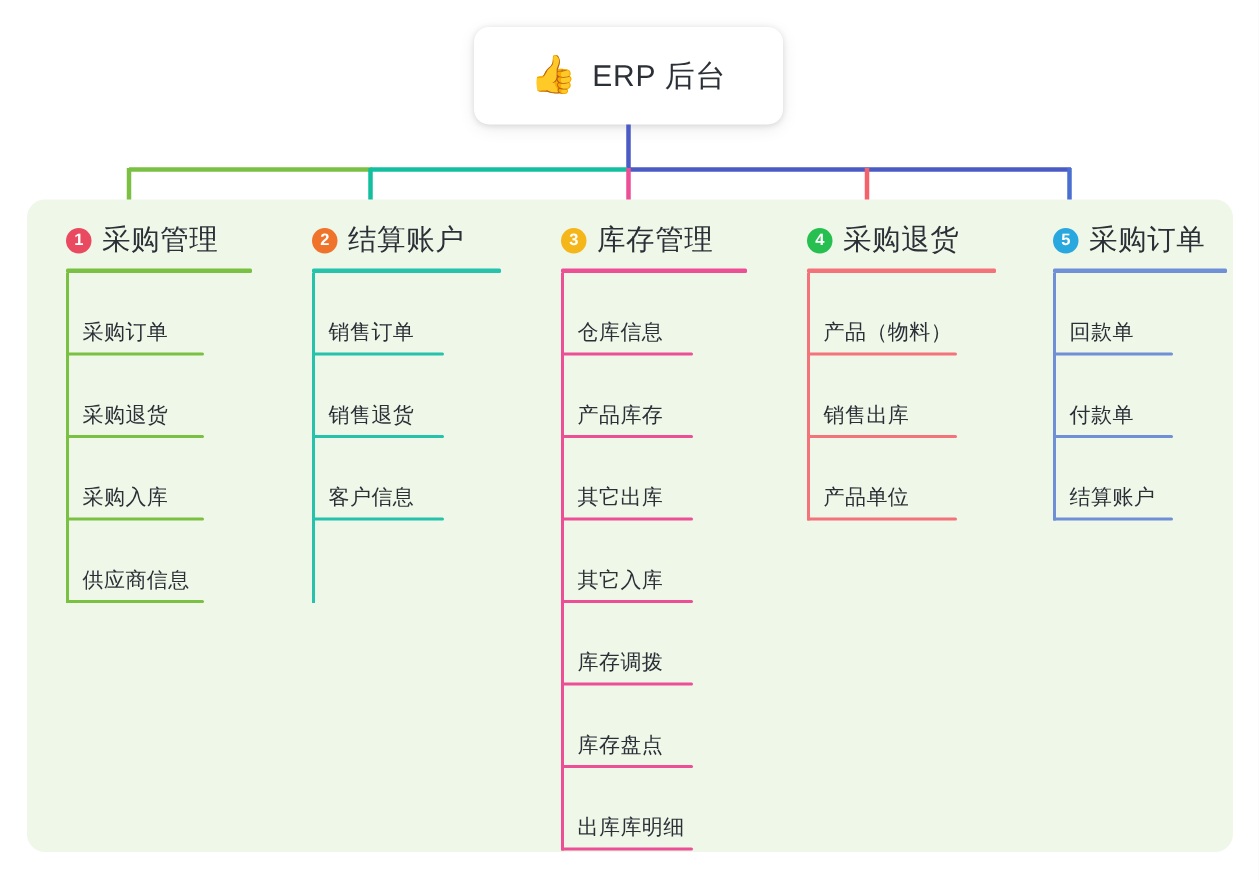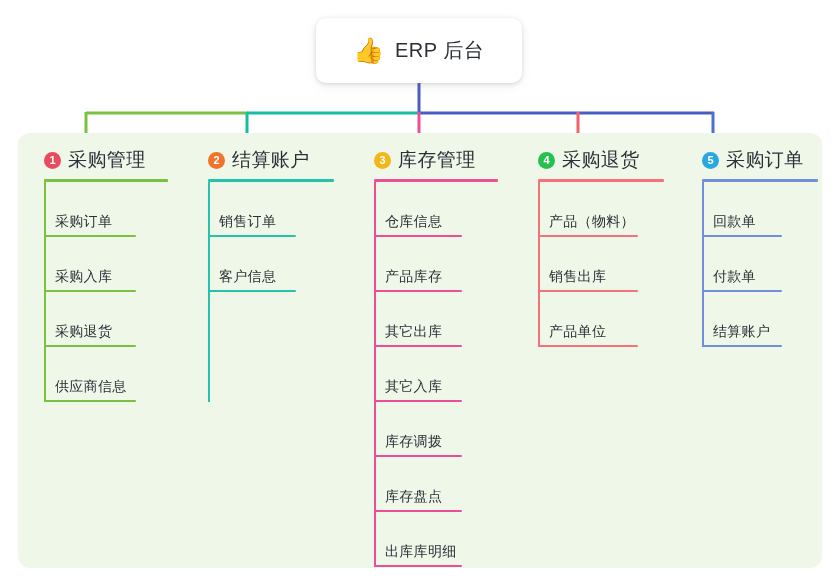--- a/index.html
+++ b/index.html
@@ -167,25 +167,25 @@
       <span class="branch-title">采购管理</span>
     </div>
     <div class="header-rule" style="background: rgb(122, 193, 67); width: 124px; margin-left: 22px;"></div>
     <div class="leaves">
       <div class="spine" style="background: rgb(122, 193, 67); height: 220px;"></div>
       <div class="leaf">
         <span class="leaf-label">采购订单</span>
         <div class="leaf-rule" style="background: rgb(122, 193, 67); width: 92px;"></div>
       </div>
       <div class="leaf">
+        <span class="leaf-label">采购退货</span>
+        <div class="leaf-rule" style="background: rgb(122, 193, 67); width: 92px;"></div>
+      </div>
+      <div class="leaf">
         <span class="leaf-label">采购入库</span>
-        <div class="leaf-rule" style="background: rgb(122, 193, 67); width: 92px;"></div>
-      </div>
-      <div class="leaf">
-        <span class="leaf-label">采购退货</span>
         <div class="leaf-rule" style="background: rgb(122, 193, 67); width: 92px;"></div>
       </div>
       <div class="leaf">
         <span class="leaf-label">供应商信息</span>
         <div class="leaf-rule" style="background: rgb(122, 193, 67); width: 92px;"></div>
       </div>
     </div>
   </div>
 <div class="branch" style="left: 186px; top: 145px; width: 150px;">
     <div class="branch-header">
@@ -193,20 +193,24 @@
       <span class="branch-title">结算账户</span>
     </div>
     <div class="header-rule" style="background: rgb(39, 194, 172); width: 126px; margin-left: 22px;"></div>
     <div class="leaves">
       <div class="spine" style="background: rgb(39, 194, 172); height: 220px;"></div>
       <div class="leaf">
         <span class="leaf-label">销售订单</span>
         <div class="leaf-rule" style="background: rgb(39, 194, 172); width: 88px;"></div>
       </div>
       <div class="leaf">
+        <span class="leaf-label">销售退货</span>
+        <div class="leaf-rule" style="background: rgb(39, 194, 172); width: 88px;"></div>
+      </div>
+      <div class="leaf">
         <span class="leaf-label">客户信息</span>
         <div class="leaf-rule" style="background: rgb(39, 194, 172); width: 88px;"></div>
       </div>
     </div>
   </div>
 <div class="branch" style="left: 352px; top: 145px; width: 150px;">
     <div class="branch-header">
       <span class="badge" style="background: rgb(245, 182, 26);">3</span>
       <span class="branch-title">库存管理</span>
     </div>

